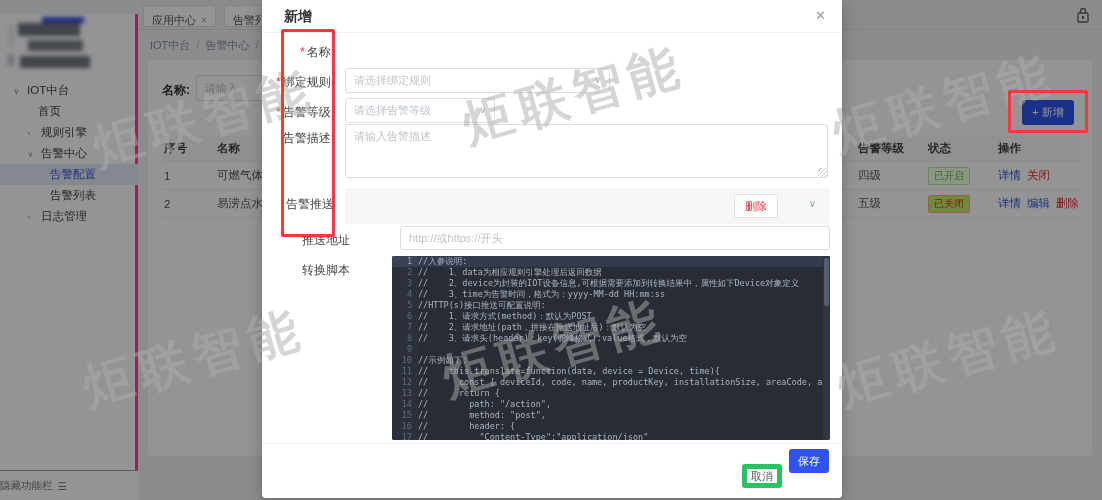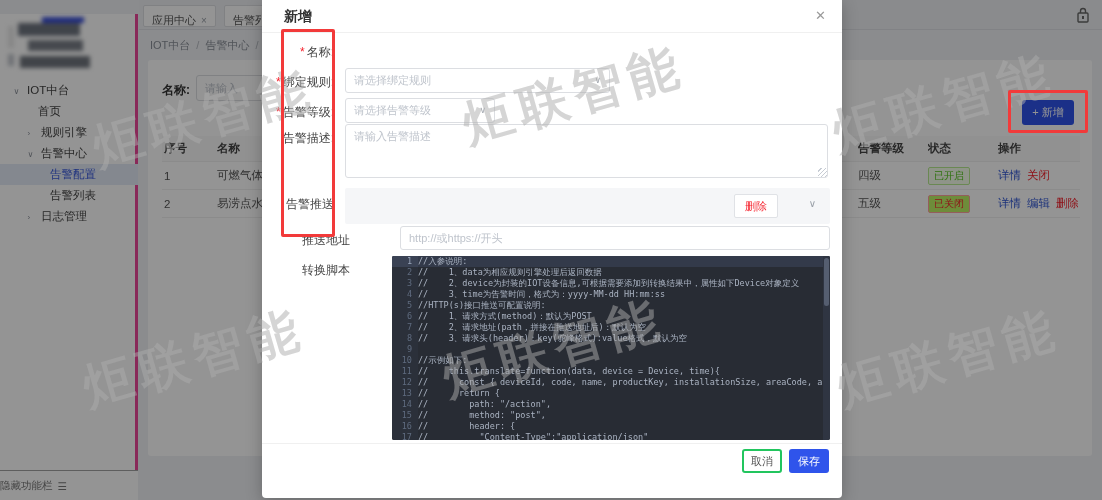--- a/index.html
+++ b/index.html
@@ -89,21 +89,21 @@
   .editor { position:absolute; left:130px; top:256px; width:438px; height:184px; background:#282c34; border-radius:2px;
     overflow:hidden; font-family:"DejaVu Sans Mono","Liberation Mono",monospace; font-size:8.5px; line-height:11px; }
   .cl { display:flex; white-space:pre; }
   .cl .ln { width:26px; text-align:right; padding-right:6px; color:#5f6b7f; flex:none; background:#2b303a; }
   .cl .ct { color:#aab3c2; }
   .cl.active { background:#333a4a; } .cl.active .ln { background:#3a4254; color:#9aa6bb; }
   .scrollbar { position:absolute; right:0; top:0; width:7px; height:184px; background:#2f3542; }
   .scrollbar .thumb { position:absolute; left:1px; top:2px; width:5px; height:48px; background:#555e70; border-radius:3px; }
 
   .mfoot { position:absolute; left:0; top:443px; width:580px; height:35px; border-top:1px solid #f0f0f0; }
-  .btn-cancel { position:absolute; right:60px; top:5px; width:40px; height:24px; background:#fff; border:2px solid #22c55e;
+  .btn-cancel { position:absolute; right:60px; top:20px; width:40px; height:24px; background:#fff; border:5px solid #22c55e;
     border-radius:3px; color:#555; font-size:11px; cursor:pointer; }
   .btn-save { position:absolute; right:13px; top:5px; width:40px; height:24px; background:#2f54eb; border:none;
     border-radius:3px; color:#fff; font-size:11px; cursor:pointer; }
 
   
   .anno { position:absolute; border:3px solid #f23a3a; border-radius:2px; z-index:30; pointer-events:none; }
   .anno1 { left:281px; top:29px; width:54px; height:208px; }
   .anno2 { left:1008px; top:90px; width:80px; height:43px; }
   .wm { position:absolute; z-index:25; pointer-events:none; font-size:50px; letter-spacing:7px; color:rgba(172,172,172,.5);
     transform:rotate(-16deg); white-space:nowrap; font-weight:bold; }

